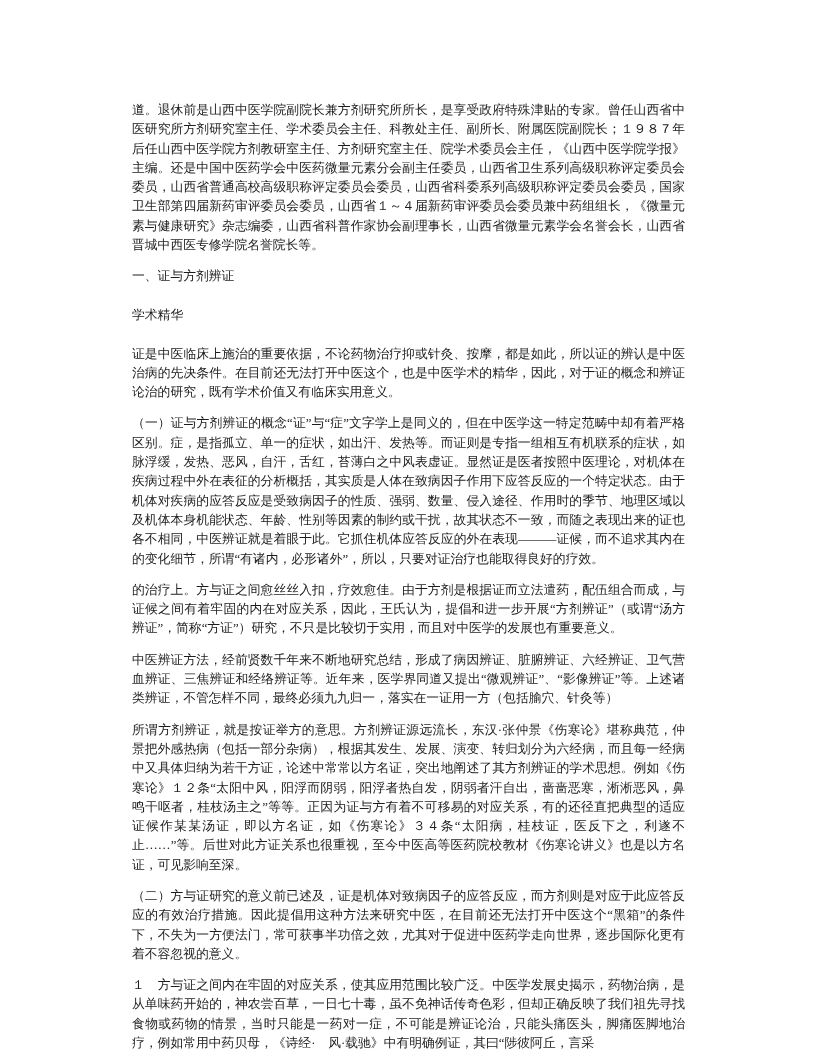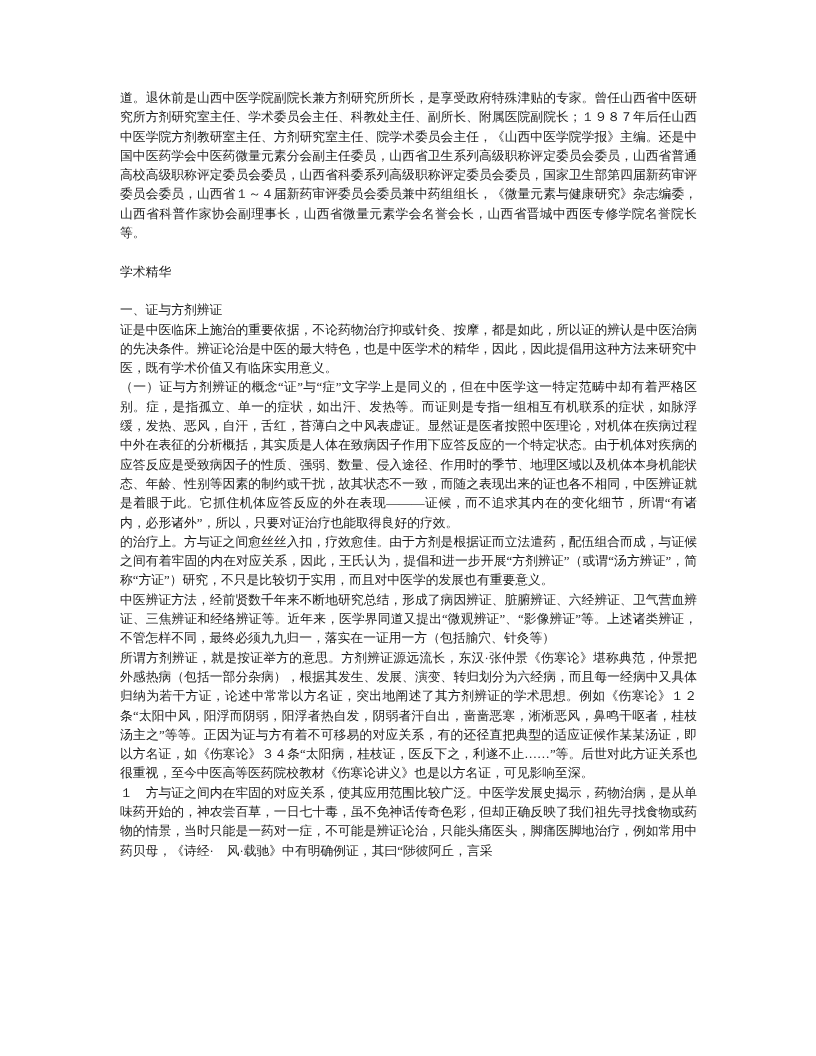--- a/index.html
+++ b/index.html
@@ -18,36 +18,37 @@
   }
   .doc {
     font-family: "Liberation Serif", "DejaVu Serif", serif;
     font-size: 12.8px;
     line-height: 19.3px;
     color: #1c1c1c;
     text-align: justify;
     text-align-last: left;
   }
   .para {
-    margin: 0;
+    margin: 12px;
     word-break: break-all;
   }
   .h-major {
     margin-top: 19.3px;
     margin-bottom: 19.3px;
   }
 </style>
 </head>
 <body>
 
 <div class="page">
   <div class="doc">
     <p class="para">道。退休前是山西中医学院副院长兼方剂研究所所长，是享受政府特殊津贴的专家。曾任山西省中医研究所方剂研究室主任、学术委员会主任、科教处主任、副所长、附属医院副院长；１９８７年后任山西中医学院方剂教研室主任、方剂研究室主任、院学术委员会主任，《山西中医学院学报》主编。还是中国中医药学会中医药微量元素分会副主任委员，山西省卫生系列高级职称评定委员会委员，山西省普通高校高级职称评定委员会委员，山西省科委系列高级职称评定委员会委员，国家卫生部第四届新药审评委员会委员，山西省１～４届新药审评委员会委员兼中药组组长，《微量元素与健康研究》杂志编委，山西省科普作家协会副理事长，山西省微量元素学会名誉会长，山西省晋城中西医专修学院名誉院长等。</p>
+    <p class="para">一、证与方剂辨证</p>
     <p class="para h-major">学术精华</p>
-    <p class="para">一、证与方剂辨证</p>
-    <p class="para">证是中医临床上施治的重要依据，不论药物治疗抑或针灸、按摩，都是如此，所以证的辨认是中医治病的先决条件。辨证论治是中医的最大特色，也是中医学术的精华，因此，因此提倡用这种方法来研究中医，既有学术价值又有临床实用意义。</p>
+    <p class="para">证是中医临床上施治的重要依据，不论药物治疗抑或针灸、按摩，都是如此，所以证的辨认是中医治病的先决条件。在目前还无法打开中医这个，也是中医学术的精华，因此，对于证的概念和辨证论治的研究，既有学术价值又有临床实用意义。</p>
     <p class="para">（一）证与方剂辨证的概念“证”与“症”文字学上是同义的，但在中医学这一特定范畴中却有着严格区别。症，是指孤立、单一的症状，如出汗、发热等。而证则是专指一组相互有机联系的症状，如脉浮缓，发热、恶风，自汗，舌红，苔薄白之中风表虚证。显然证是医者按照中医理论，对机体在疾病过程中外在表征的分析概括，其实质是人体在致病因子作用下应答反应的一个特定状态。由于机体对疾病的应答反应是受致病因子的性质、强弱、数量、侵入途径、作用时的季节、地理区域以及机体本身机能状态、年龄、性别等因素的制约或干扰，故其状态不一致，而随之表现出来的证也各不相同，中医辨证就是着眼于此。它抓住机体应答反应的外在表现———证候，而不追求其内在的变化细节，所谓“有诸内，必形诸外”，所以，只要对证治疗也能取得良好的疗效。</p>
     <p class="para">的治疗上。方与证之间愈丝丝入扣，疗效愈佳。由于方剂是根据证而立法遣药，配伍组合而成，与证候之间有着牢固的内在对应关系，因此，王氏认为，提倡和进一步开展“方剂辨证”（或谓“汤方辨证”，简称“方证”）研究，不只是比较切于实用，而且对中医学的发展也有重要意义。</p>
     <p class="para">中医辨证方法，经前贤数千年来不断地研究总结，形成了病因辨证、脏腑辨证、六经辨证、卫气营血辨证、三焦辨证和经络辨证等。近年来，医学界同道又提出“微观辨证”、“影像辨证”等。上述诸类辨证，不管怎样不同，最终必须九九归一，落实在一证用一方（包括腧穴、针灸等）</p>
     <p class="para">所谓方剂辨证，就是按证举方的意思。方剂辨证源远流长，东汉·张仲景《伤寒论》堪称典范，仲景把外感热病（包括一部分杂病），根据其发生、发展、演变、转归划分为六经病，而且每一经病中又具体归纳为若干方证，论述中常常以方名证，突出地阐述了其方剂辨证的学术思想。例如《伤寒论》１２条“太阳中风，阳浮而阴弱，阳浮者热自发，阴弱者汗自出，啬啬恶寒，淅淅恶风，鼻鸣干呕者，桂枝汤主之”等等。正因为证与方有着不可移易的对应关系，有的还径直把典型的适应证候作某某汤证，即以方名证，如《伤寒论》３４条“太阳病，桂枝证，医反下之，利遂不止……”等。后世对此方证关系也很重视，至今中医高等医药院校教材《伤寒论讲义》也是以方名证，可见影响至深。</p>
+    <p class="para">（二）方与证研究的意义前已述及，证是机体对致病因子的应答反应，而方剂则是对应于此应答反应的有效治疗措施。因此提倡用这种方法来研究中医，在目前还无法打开中医这个“黑箱”的条件下，不失为一方便法门，常可获事半功倍之效，尤其对于促进中医药学走向世界，逐步国际化更有着不容忽视的意义。</p>
     <p class="para">１　方与证之间内在牢固的对应关系，使其应用范围比较广泛。中医学发展史揭示，药物治病，是从单味药开始的，神农尝百草，一日七十毒，虽不免神话传奇色彩，但却正确反映了我们祖先寻找食物或药物的情景，当时只能是一药对一症，不可能是辨证论治，只能头痛医头，脚痛医脚地治疗，例如常用中药贝母，《诗经·　风·载驰》中有明确例证，其曰“陟彼阿丘，言采</p>
   </div>
 </div>
 
 </body></html>

